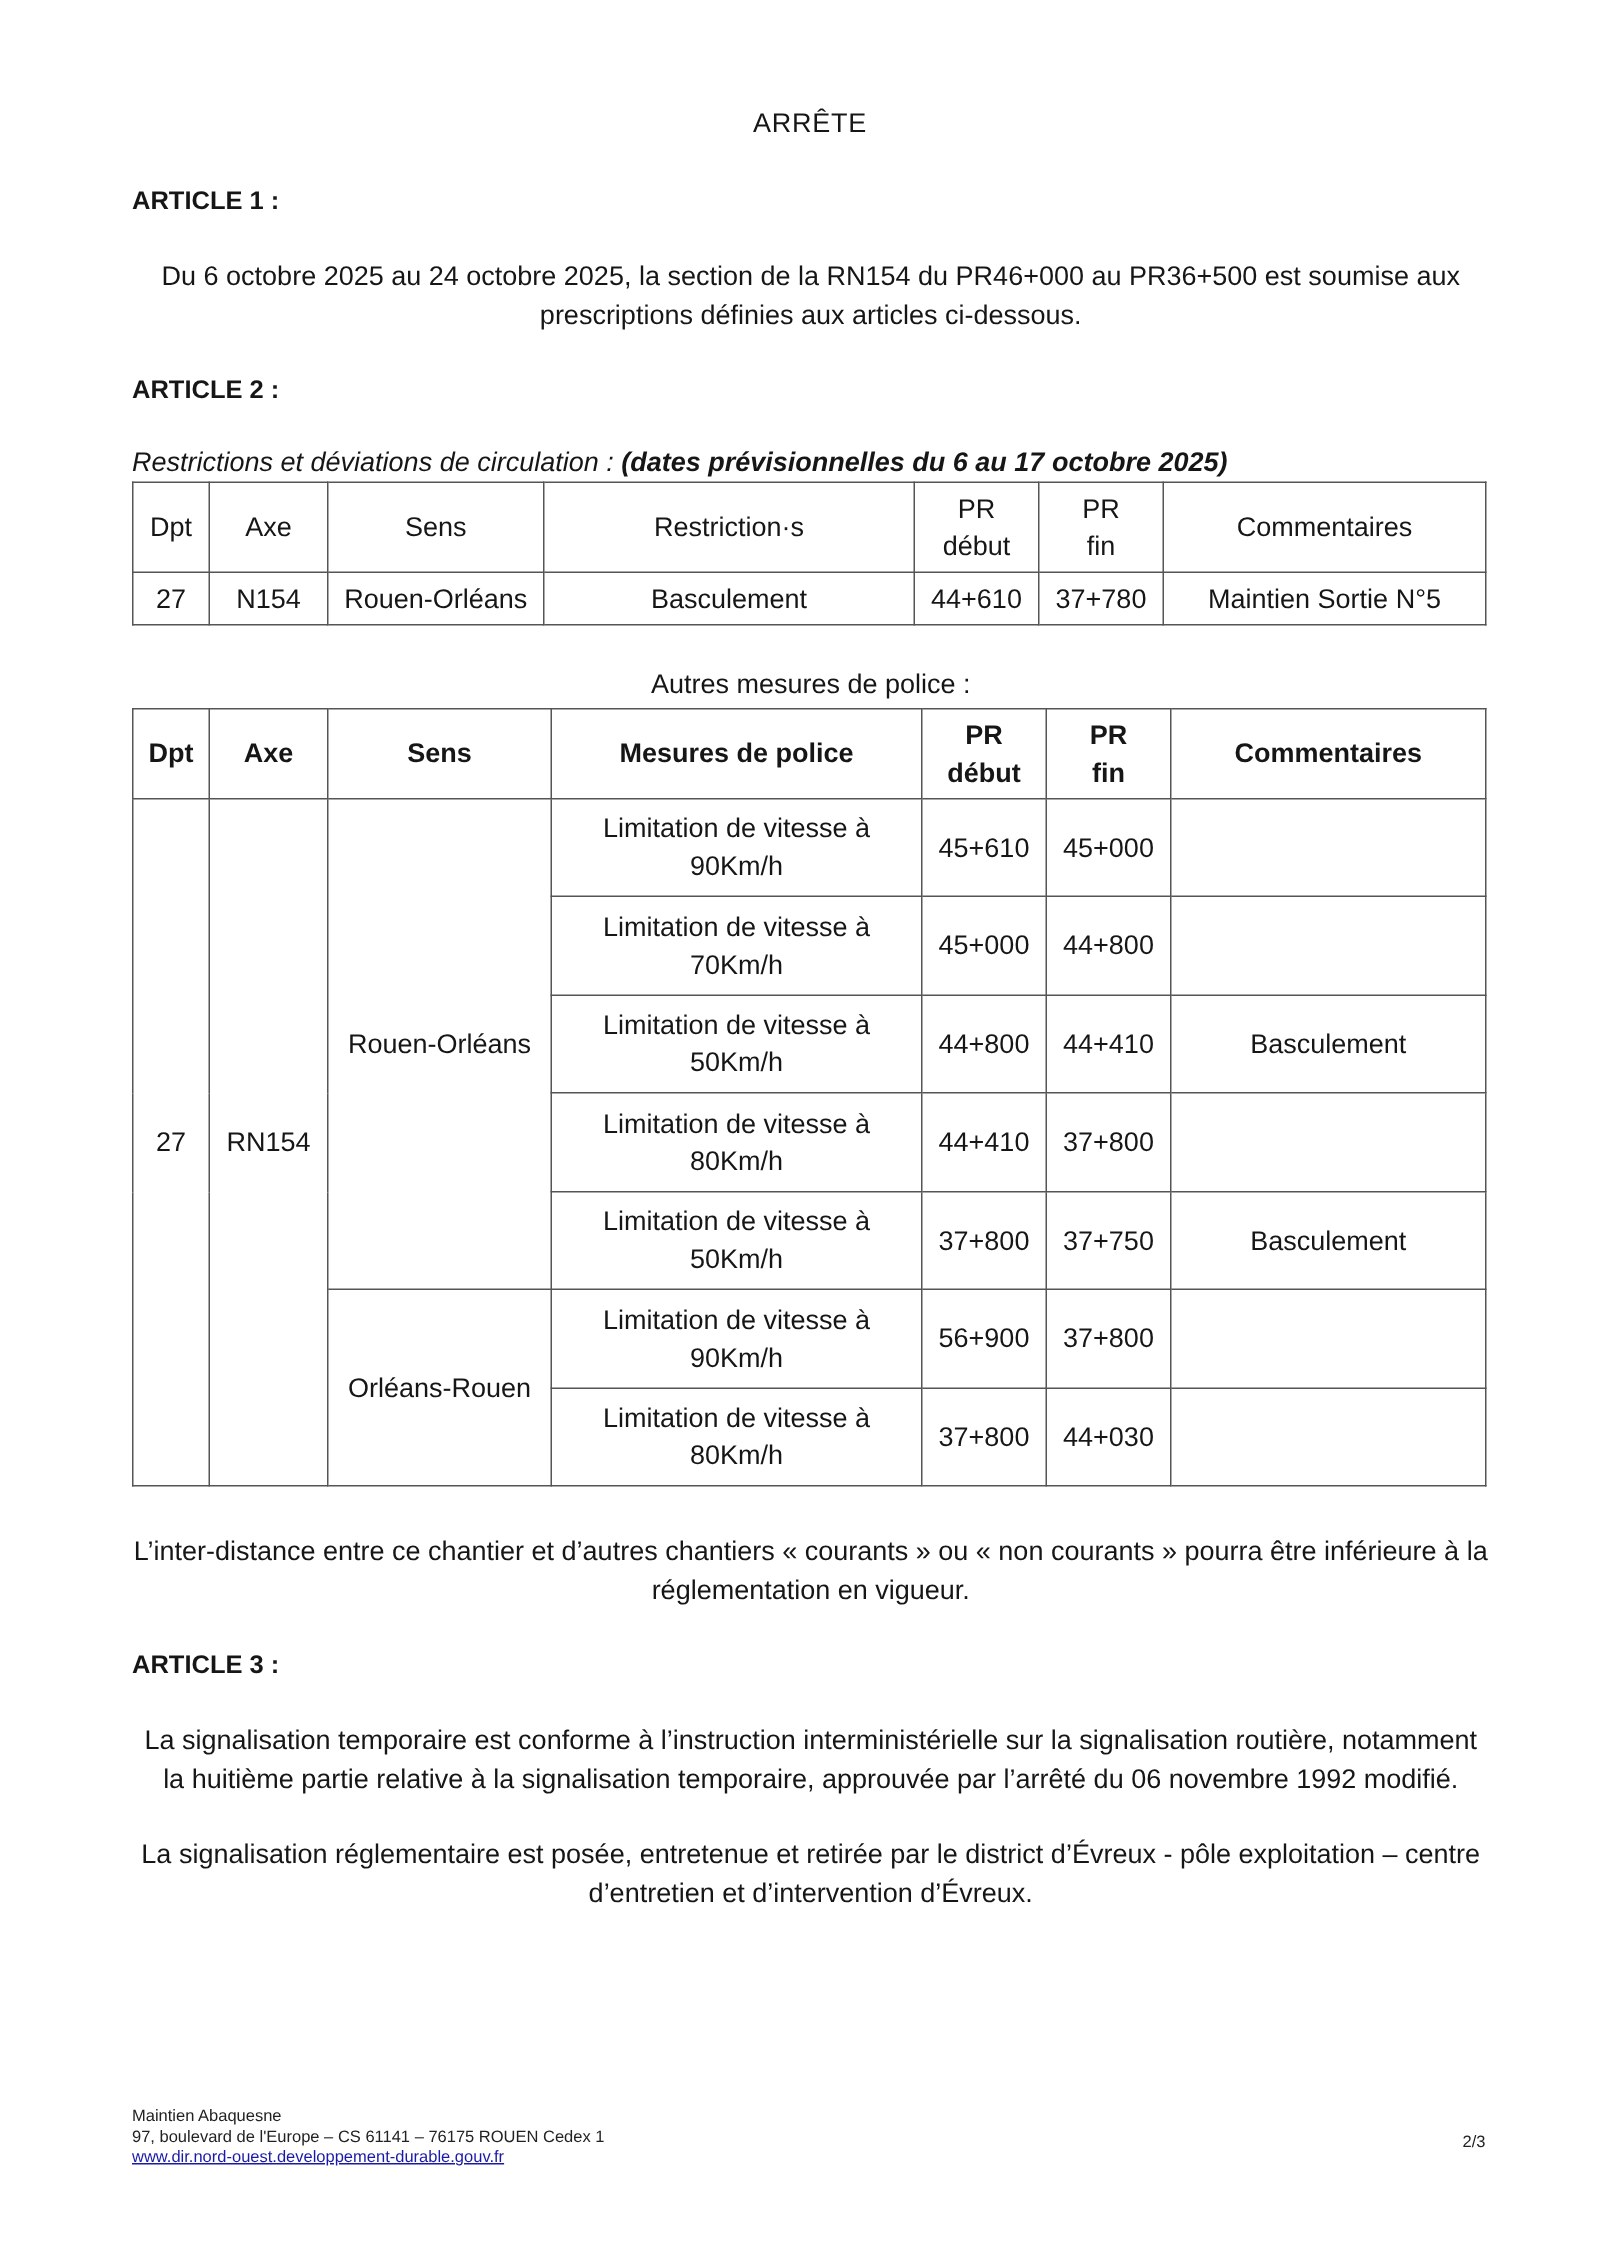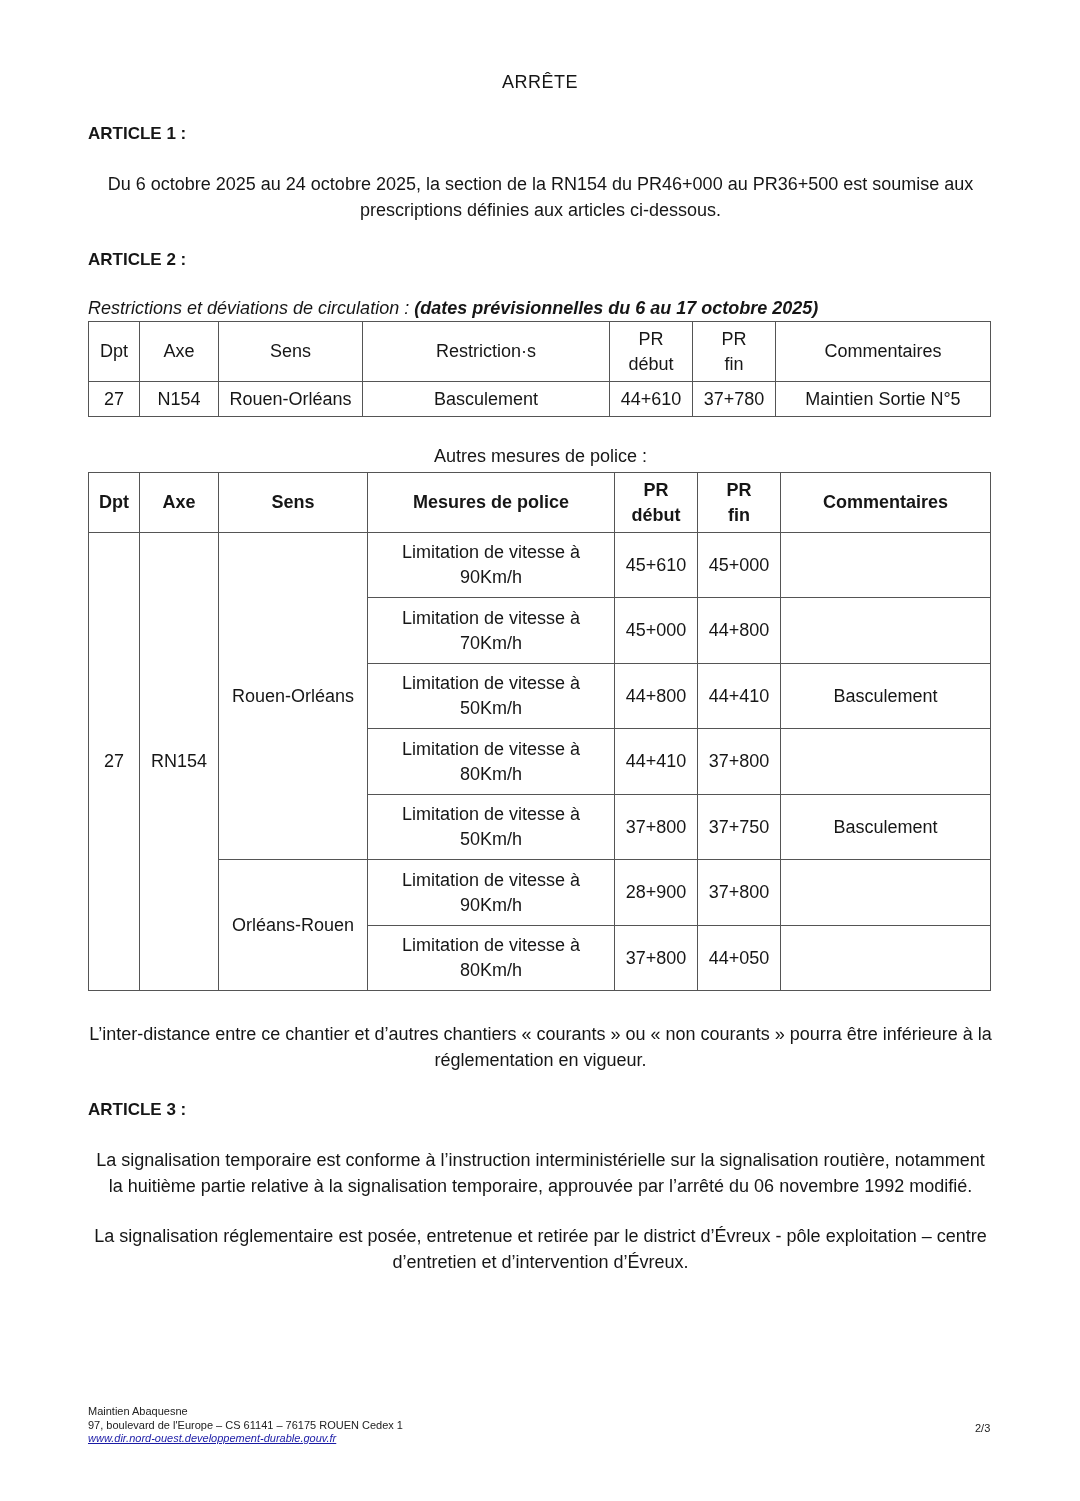--- a/index.html
+++ b/index.html
@@ -10,21 +10,21 @@
   .h { position: absolute; left: 88px; font-weight: bold; font-size: 17px; }
   .p { position: absolute; left: 88px; width: 905px; font-size: 18px; line-height: 25.5px; text-align: center; }
   .caption { position: absolute; left: 88px; top: 298px; font-size: 18px; white-space: nowrap; }
   .caption i { font-style: italic; }
   .caption b { font-weight: bold; font-style: italic; }
   table { position: absolute; left: 88px; border-collapse: collapse; font-size: 18px; }
   td, th { border: 1px solid #555; text-align: center; vertical-align: middle; padding: 0 4px; line-height: 25px; }
   th { font-weight: normal; }
   .t2 th { font-weight: bold; }
   .footer { position: absolute; left: 88px; top: 1405px; font-size: 11px; line-height: 13.5px; color: #222; }
-  .footer a { color: #1a1aa6; text-decoration: underline; font-style: italic; }
+  .footer a { color: #1a1aa6; text-decoration: underline; }
   .pagenum { position: absolute; left: 975px; top: 1422px; font-size: 11px; color: #222; }
 </style>
 </head>
 <body>
 
 <div class="page">
 
   <div class="title">ARRÊTE</div>
 
   <div class="h" style="top:124px">ARTICLE 1 :</div>
@@ -103,28 +103,28 @@
     <tr style="height:65px">
       <td><span>Limitation de vitesse à</span><br><span>50Km/h</span></td>
       <td>37+800</td>
       <td>37+750</td>
       <td>Basculement</td>
     </tr>
 
     <tr style="height:66px">
       <td rowspan="2">Orléans-Rouen</td>
       <td><span>Limitation de vitesse à</span><br><span>90Km/h</span></td>
-      <td>28+900</td>
+      <td>56+900</td>
       <td>37+800</td>
       <td></td>
     </tr>
     <tr style="height:65px">
       <td><span>Limitation de vitesse à</span><br><span>80Km/h</span></td>
       <td>37+800</td>
-      <td>44+050</td>
+      <td>44+030</td>
       <td></td>
     </tr>
   </tbody>
     </table>
 
   <div class="p" style="top:1022px">L’inter-distance entre ce chantier et d’autres chantiers « courants » ou « non courants » pourra être inférieure à la réglementation en vigueur.</div>
 
   <div class="h" style="top:1100px">ARTICLE 3 :</div>
   <div class="p" style="top:1148px">La signalisation temporaire est conforme à l’instruction interministérielle sur la signalisation routière, notamment la huitième partie relative à la signalisation temporaire, approuvée par l’arrêté du 06 novembre 1992 modifié.</div>
   <div class="p" style="top:1224px">La signalisation réglementaire est posée, entretenue et retirée par le district d’Évreux - pôle exploitation –  centre d’entretien et d’intervention d’Évreux.</div>

